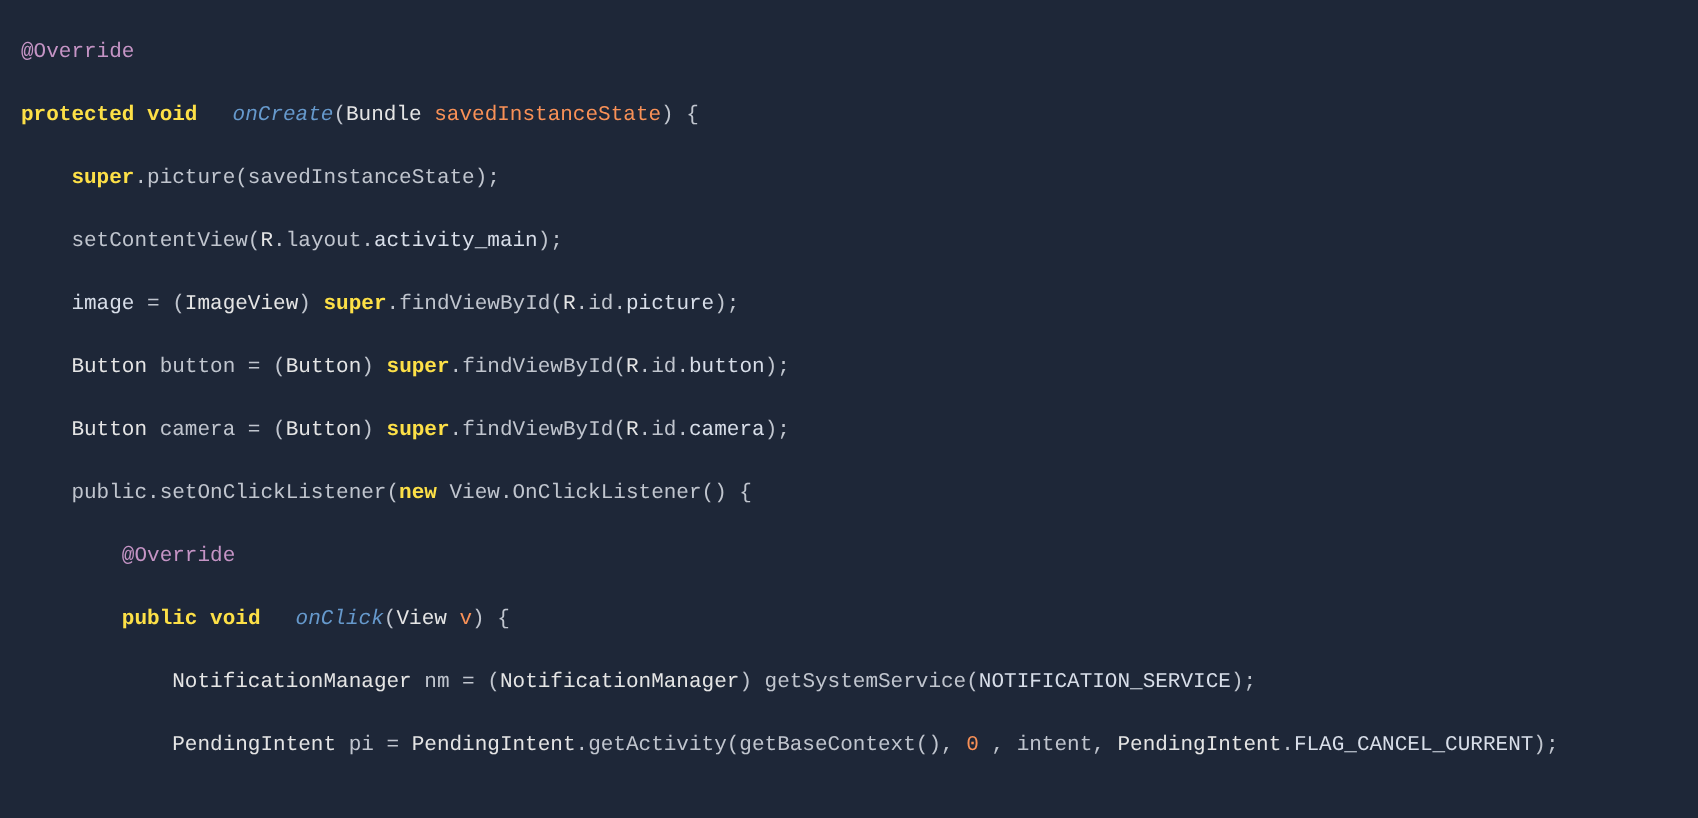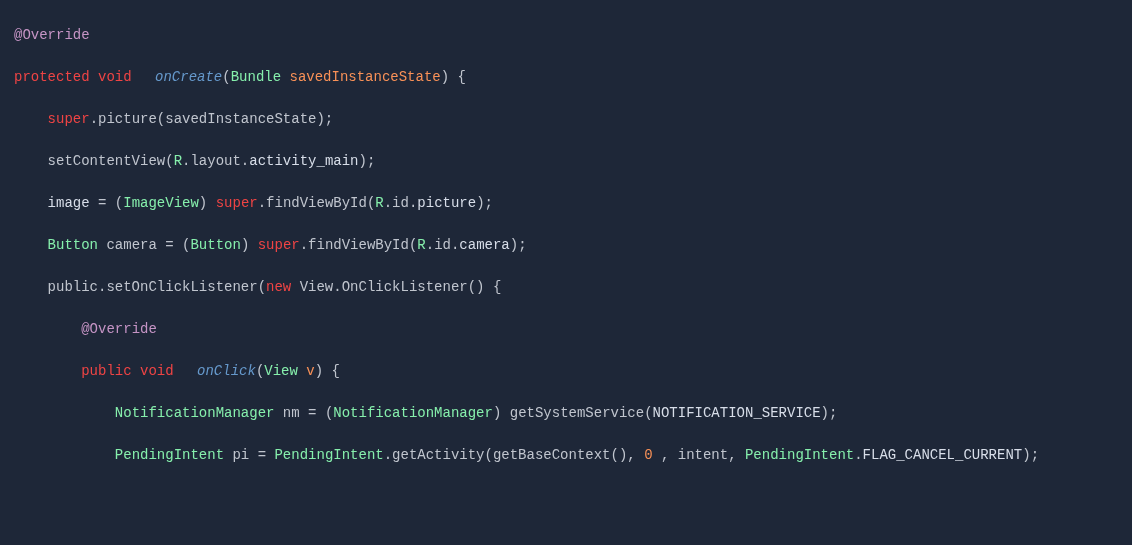--- a/index.html
+++ b/index.html
@@ -14,38 +14,39 @@
     overflow: hidden;
     padding: 4px 0;
   }
   .code-area {
     white-space: pre;
     padding-left: 14px;
   }
   .line { display: block; }
   
   .annotation { color: #c594c5; }
-  .keyword { color: #ef4444; }
-  .type { color: #86efac; }
+  .keyword { color: #fde047; font-weight: bold; }
+  .type { color: #e5e5e5; }
   .method-def { color: #6699cc; font-style: italic; margin-left: 15px; }
   .param { color: #f99157; }
   .punct { color: #c0c5ce; }
   .plain { color: #c0c5ce; }
   .field { color: #d8dee9; font-family: Liberation Mono, monospace; }
   .number { color: #f99157; }
 </style>
 </head>
 <body>
 
 <div class="code-area">
 <span class="line"><span class="annotation">@Override</span></span>
 <span class="line"><span class="keyword">protected</span> <span class="keyword">void</span> <span class="method-def">onCreate</span><span class="punct">(</span><span class="type">Bundle</span> <span class="param">savedInstanceState</span><span class="punct">) {</span></span>
 <span class="line">    <span class="keyword">super</span><span class="plain">.picture(savedInstanceState);</span></span>
 <span class="line">    <span class="plain">setContentView(</span><span class="type">R</span><span class="plain">.layout.</span><span class="field">activity_main</span><span class="plain">);</span></span>
 <span class="line">    <span class="field">image</span><span class="plain"> = (</span><span class="type">ImageView</span><span class="plain">) </span><span class="keyword">super</span><span class="plain">.findViewById(</span><span class="type">R</span><span class="plain">.id.</span><span class="field">picture</span><span class="plain">);</span></span>
+<span class="line">    <span class="type">Button</span><span class="plain"> button = (</span><span class="type">Button</span><span class="plain">) </span><span class="keyword">super</span><span class="plain">.findViewById(</span><span class="type">R</span><span class="plain">.id.</span><span class="field">button</span><span class="plain">);</span></span>
 <span class="line">    <span class="type">Button</span><span class="plain"> camera = (</span><span class="type">Button</span><span class="plain">) </span><span class="keyword">super</span><span class="plain">.findViewById(</span><span class="type">R</span><span class="plain">.id.</span><span class="field">camera</span><span class="plain">);</span></span>
 <span class="line">    <span class="plain">public.setOnClickListener(</span><span class="keyword">new</span><span class="plain"> View.OnClickListener() {</span></span>
 <span class="line">        <span class="annotation">@Override</span></span>
 <span class="line">        <span class="keyword">public</span> <span class="keyword">void</span> <span class="method-def">onClick</span><span class="punct">(</span><span class="type">View</span> <span class="param">v</span><span class="punct">) {</span></span>
 <span class="line">            <span class="type">NotificationManager</span><span class="plain"> nm = (</span><span class="type">NotificationManager</span><span class="plain">) getSystemService(</span><span class="field">NOTIFICATION_SERVICE</span><span class="plain">);</span></span>
 <span class="line">            <span class="type">PendingIntent</span><span class="plain"> pi = </span><span class="type">PendingIntent</span><span class="plain">.getActivity(getBaseContext(), </span><span class="number">0</span><span class="plain"> , intent, </span><span class="type">PendingIntent</span><span class="plain">.</span><span class="field">FLAG_CANCEL_CURRENT</span><span class="plain">);</span></span>
 
 
 
 

